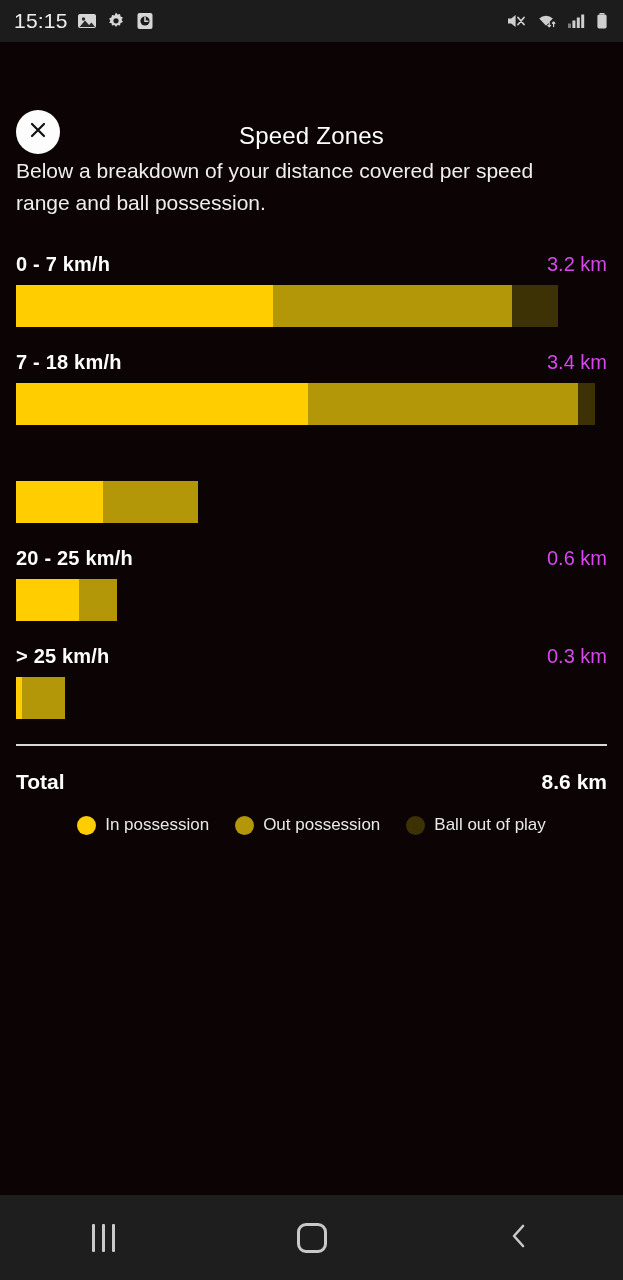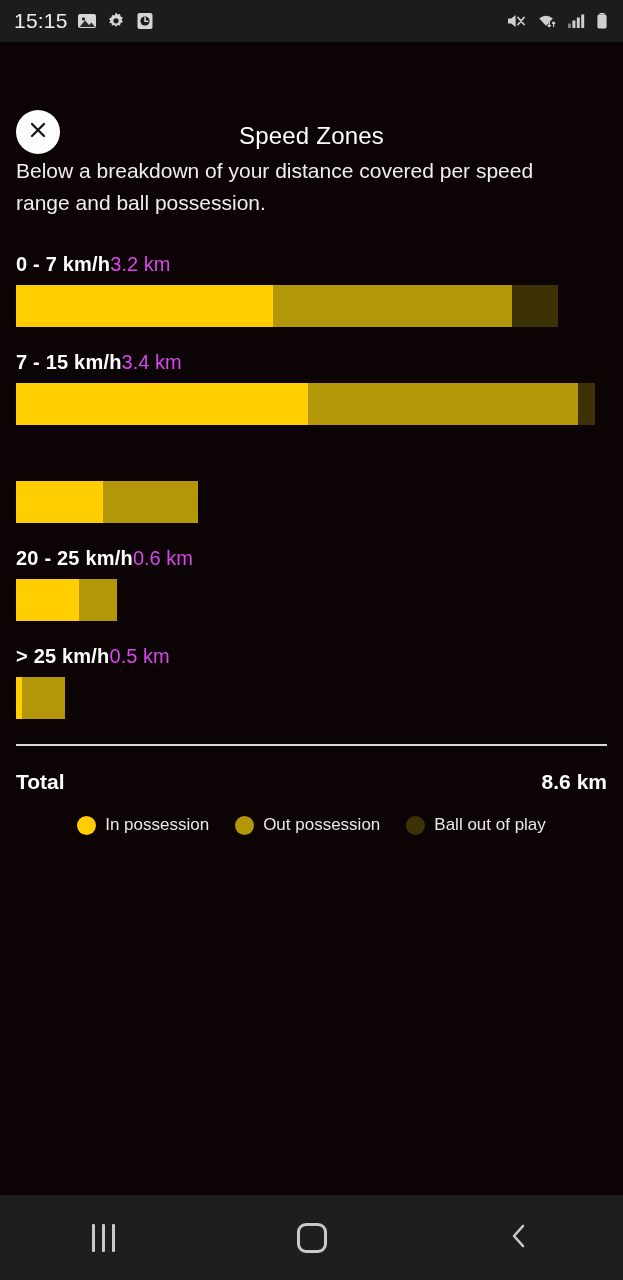--- a/index.html
+++ b/index.html
@@ -38,21 +38,21 @@
   .desc{
     position:absolute; top:155px; left:16px; width:566px;
     color:#eeeeee; font-size:21px; line-height:32px; font-weight:400;
   }
 
   
   .zones{ position:absolute; top:248px; left:0; width:623px; }
   .zone{ position:relative; height:98px; }
   .zone-head{
     position:relative; height:32px; padding:0 16px;
-    display:flex; align-items:center; 
+    display:flex; align-items:center; justify-content:space-between;
   }
   .zone-label{ color:#ffffff; font-size:20px; font-weight:bold; letter-spacing:.2px; }
   .zone-value{ color:#d946ef; font-size:20px; font-weight:400; }
   .bar{ position:absolute; left:16px; top:37px; height:42px; display:flex; }
   .seg{ height:42px; }
 
   
   .divider{
     position:absolute; left:16px; top:744px; width:591px; height:2px;
     background:#d8d8d8;
@@ -165,21 +165,21 @@
       </div>
       <div class="bar">
         <div class="seg" style="width: 257px; background: rgb(255, 205, 0);"></div>
         <div class="seg" style="width: 239px; background: rgb(179, 151, 9);"></div>
         <div class="seg" style="width: 46px; background: rgb(61, 50, 5);"></div>
       </div>
     </div>
 
     <div class="zone">
       <div class="zone-head">
-        <span class="zone-label">7 - 15 km/h</span>
+        <span class="zone-label">7 - 18 km/h</span>
         <span class="zone-value">3.4 km</span>
       </div>
       <div class="bar">
         <div class="seg" style="width: 292px; background: rgb(255, 205, 0);"></div>
         <div class="seg" style="width: 270px; background: rgb(179, 151, 9);"></div>
         <div class="seg" style="width: 17px; background: rgb(61, 50, 5);"></div>
       </div>
     </div>
 
     <div class="zone">
@@ -198,21 +198,21 @@
       <div class="bar">
         <div class="seg" style="width: 63px; background: rgb(255, 205, 0);"></div>
         <div class="seg" style="width: 38px; background: rgb(179, 151, 9);"></div>
 
       </div>
     </div>
 
     <div class="zone">
       <div class="zone-head">
         <span class="zone-label">&gt; 25 km/h</span>
-        <span class="zone-value">0.5 km</span>
+        <span class="zone-value">0.3 km</span>
       </div>
       <div class="bar">
         <div class="seg" style="width: 6px; background: rgb(255, 205, 0);"></div>
         <div class="seg" style="width: 43px; background: rgb(179, 151, 9);"></div>
 
       </div>
     </div>
 
   </div>
 

